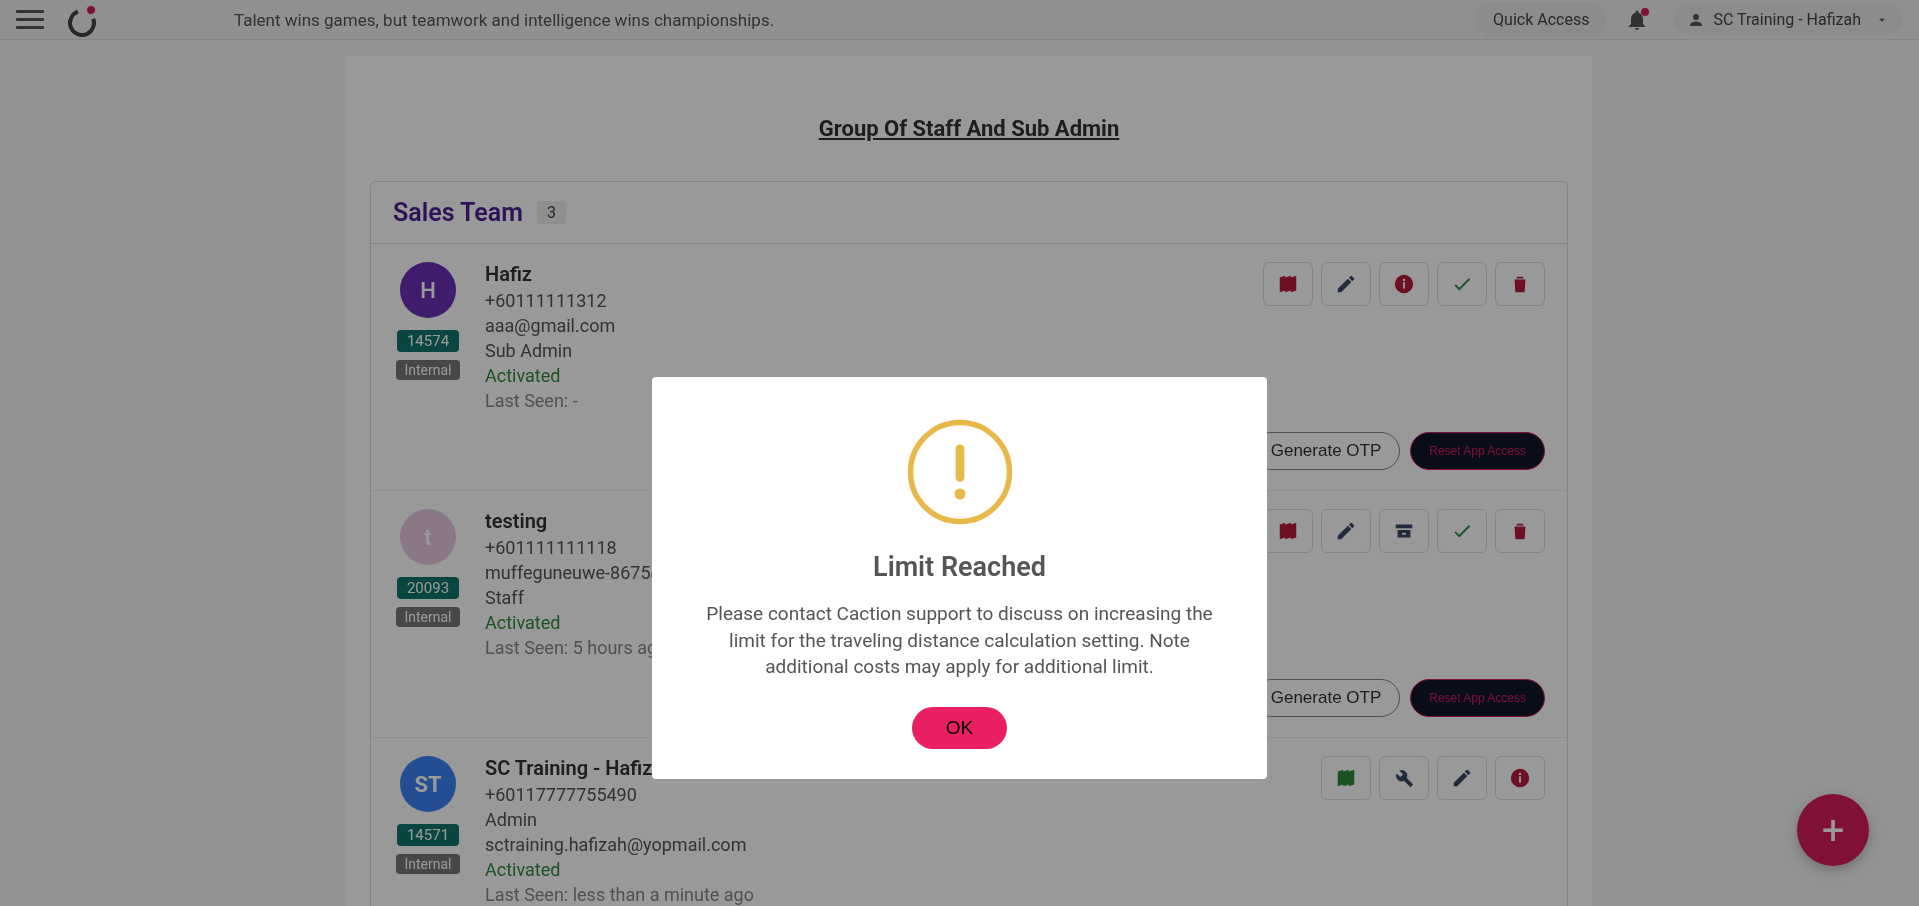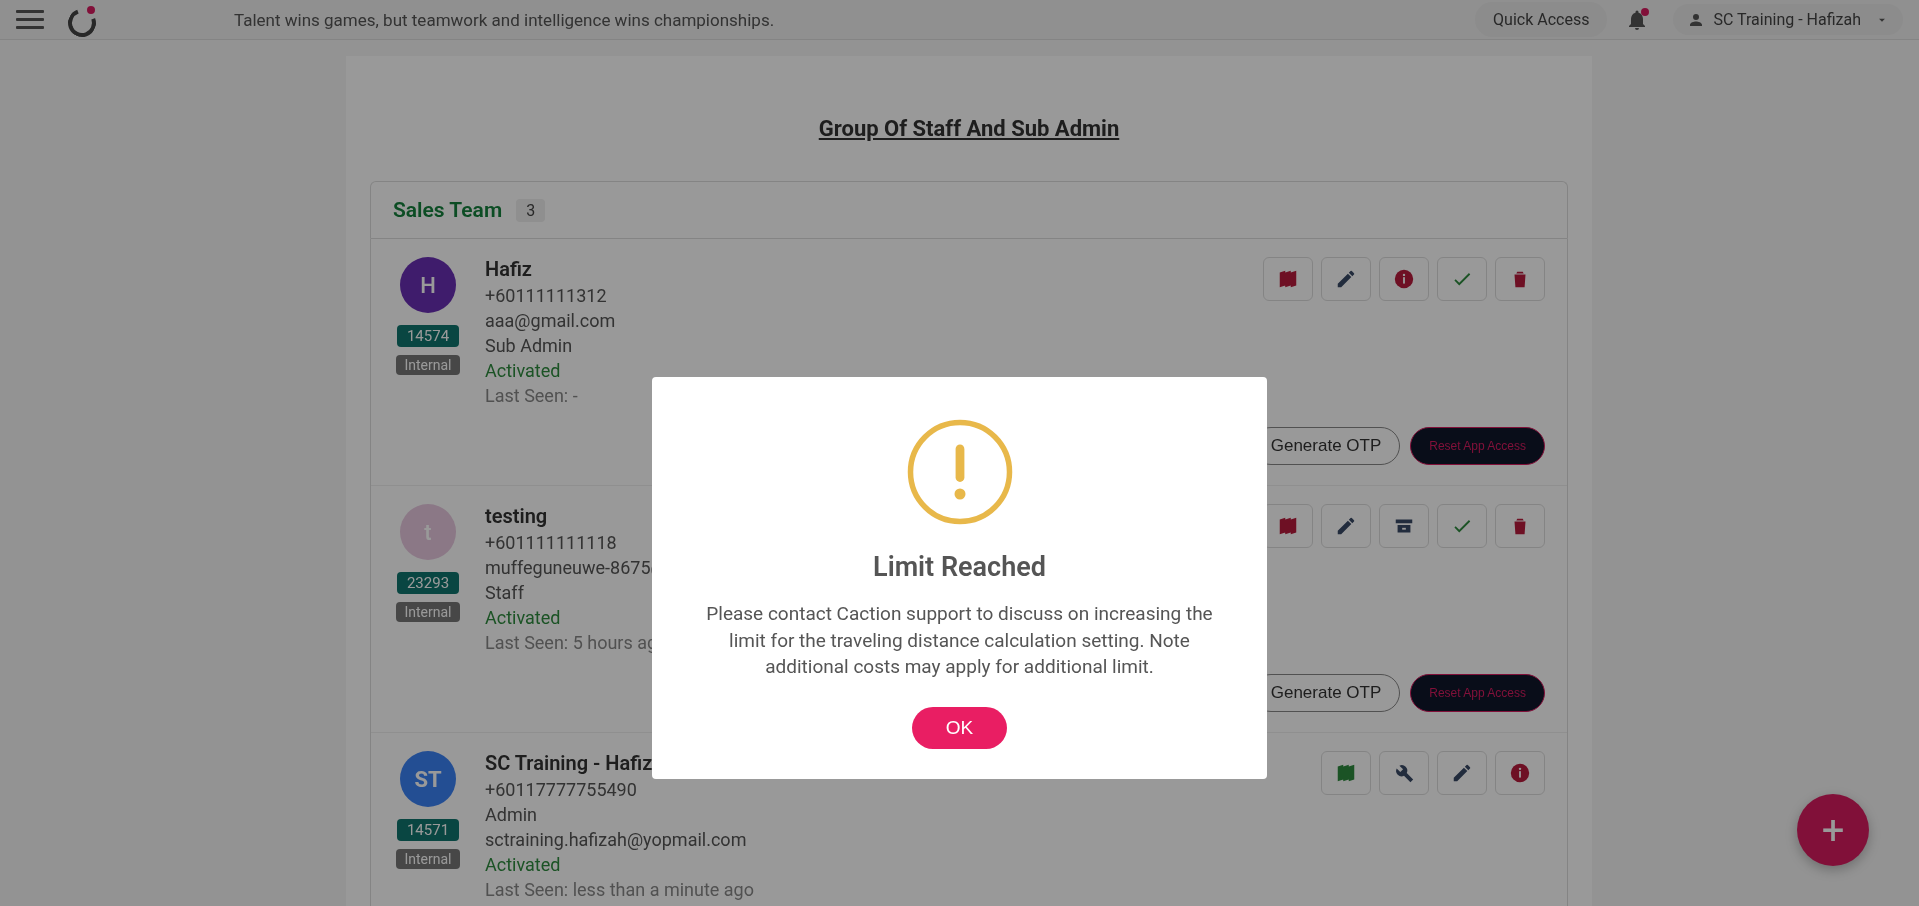--- a/index.html
+++ b/index.html
@@ -69,21 +69,21 @@
     color:#333; margin-top:60px;
   }
   .group-header {
     margin: 40px 24px 0 24px;
     border:1px solid #ddd;
     border-bottom:none;
     padding: 16px 22px;
     display:flex; align-items:center; gap:14px;
     border-radius: 6px 6px 0 0;
   }
-  .group-header .name { font-size:21px; font-weight:600; color:#15803d;text-align:right; }
+  .group-header .name { font-size:25px; font-weight:600; color:#4c1d95;text-align:right; }
   .group-header .count {
     background:#eee; border-radius:4px; padding:2px 10px; font-size:16px; color:#444;
   }
   .list { margin: 0 24px; border:1px solid #ddd; border-radius: 0 0 6px 6px;}
   .row { display:flex; padding:18px 22px 20px 22px; border-top:1px solid #eee; gap: 22px;}
   .row:first-child { border-top:none; }
   .avatar-col { display:flex; flex-direction:column; align-items:center; width:70px; }
   .avatar {
     width:56px; height:56px; border-radius:50%; display:flex; align-items:center; justify-content:center;
     color:#fff; font-size:22px; font-weight:500;
@@ -131,21 +131,21 @@
   }
   .modal {
     width:615px; background:#fff; border-radius:4px; padding: 40px 34px 30px 34px;
     text-align:center;
   }
   .modal .icon-wrap { display:flex; justify-content:center; margin-bottom:24px; }
   .modal .icon-wrap svg { width:110px; height:110px; }
   .modal .title { font-size:27px; font-weight:600; color:#555; margin-bottom:18px; }
   .modal .msg { font-size:19px; color:#555; line-height:1.4; margin-bottom:26px; }
   .modal .okbtn {
-    background:#e91e63; color:#ffffff; border:none; border-radius:22px;
+    background:#e91e63; color:#000000; border:none; border-radius:22px;
     padding:10px 34px; font-size:19px; cursor:pointer;
   }
 </style>
 </head>
 <body>
 
 <div class="topbar">
   <div class="menu-icon">
     <span></span>
       <span></span>
@@ -229,21 +229,21 @@
             <div style="height: 106px;"></div>
             <div class="btn-row">
               <button class="btn-outline-dark">Generate OTP</button>
               <button class="btn-outline-pink">Reset App Access</button>
             </div>
           </div>
         </div>
         <div class="row">
           <div class="avatar-col">
             <div class="avatar" style="background: rgb(232, 200, 224);">t</div>
-            <div class="badge-id">23293</div>
+            <div class="badge-id">20093</div>
             <div class="badge-internal">Internal</div>
           </div>
           <div class="info">
             <div class="name">testing</div>
             <div class="line">+601111111118</div>
             <div class="line">muffeguneuwe-8675@</div>
             <div class="line">Staff</div>
             <div class="activated">Activated</div>
             <div class="lastseen">Last Seen: 5 hours ago</div>
           </div>

